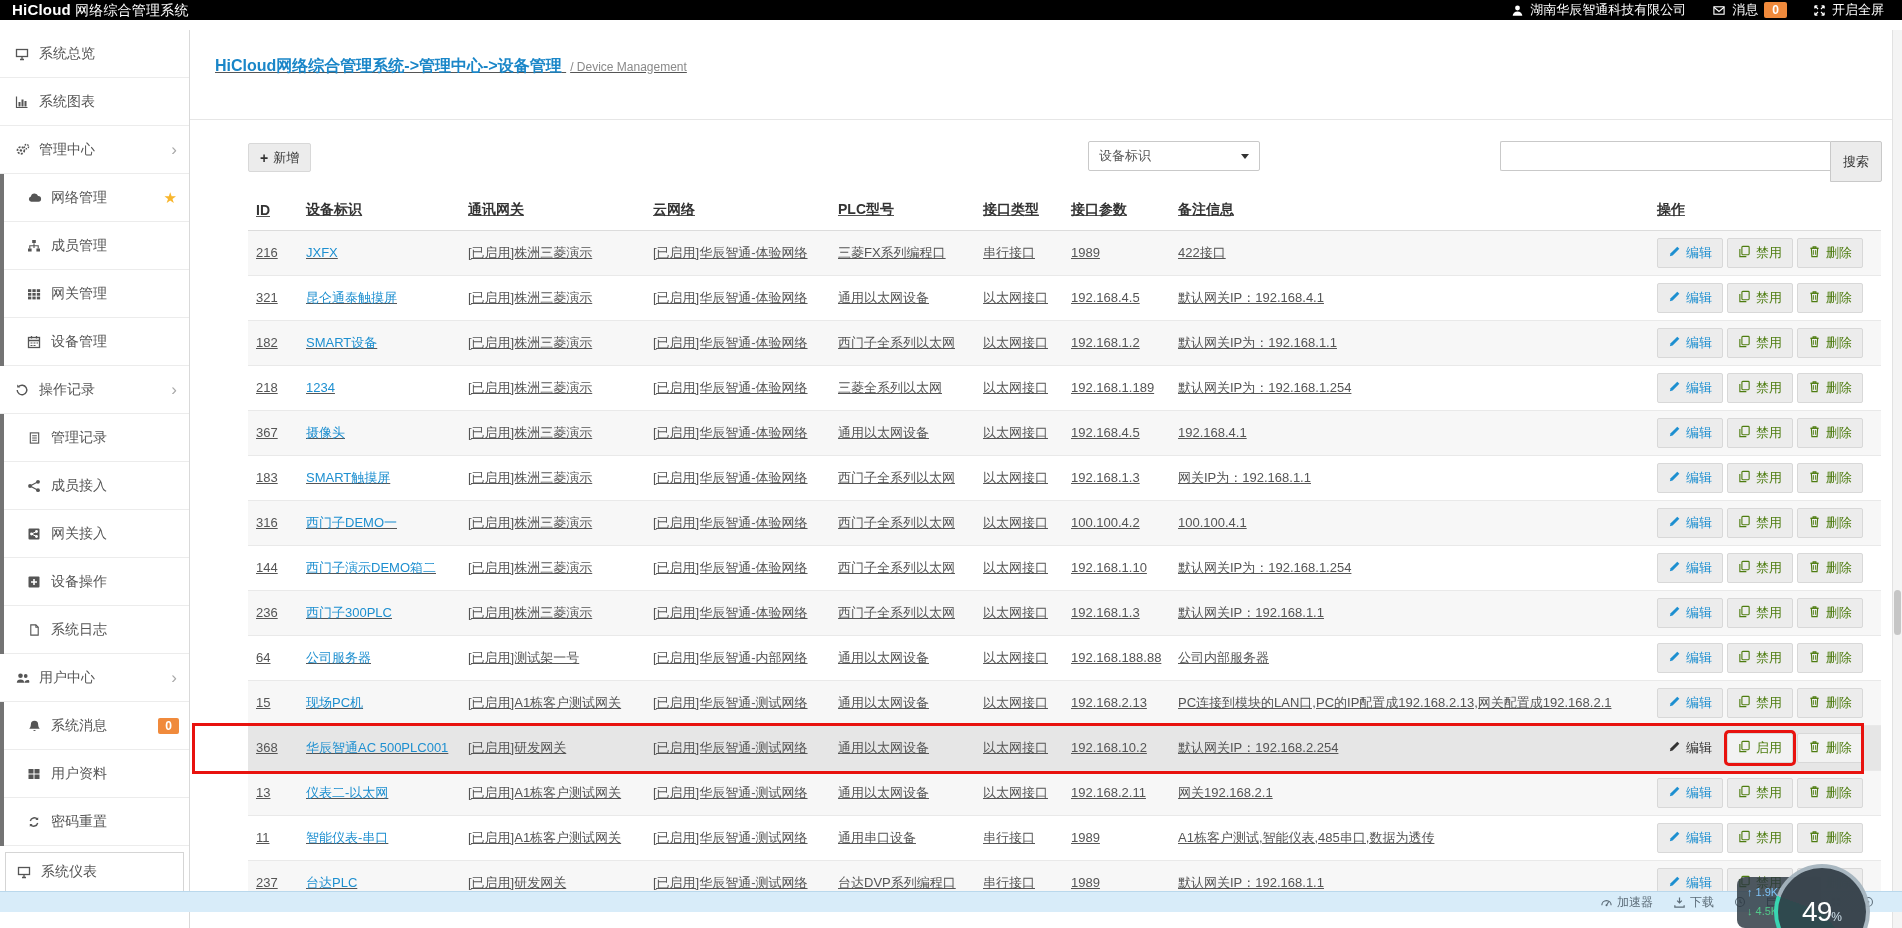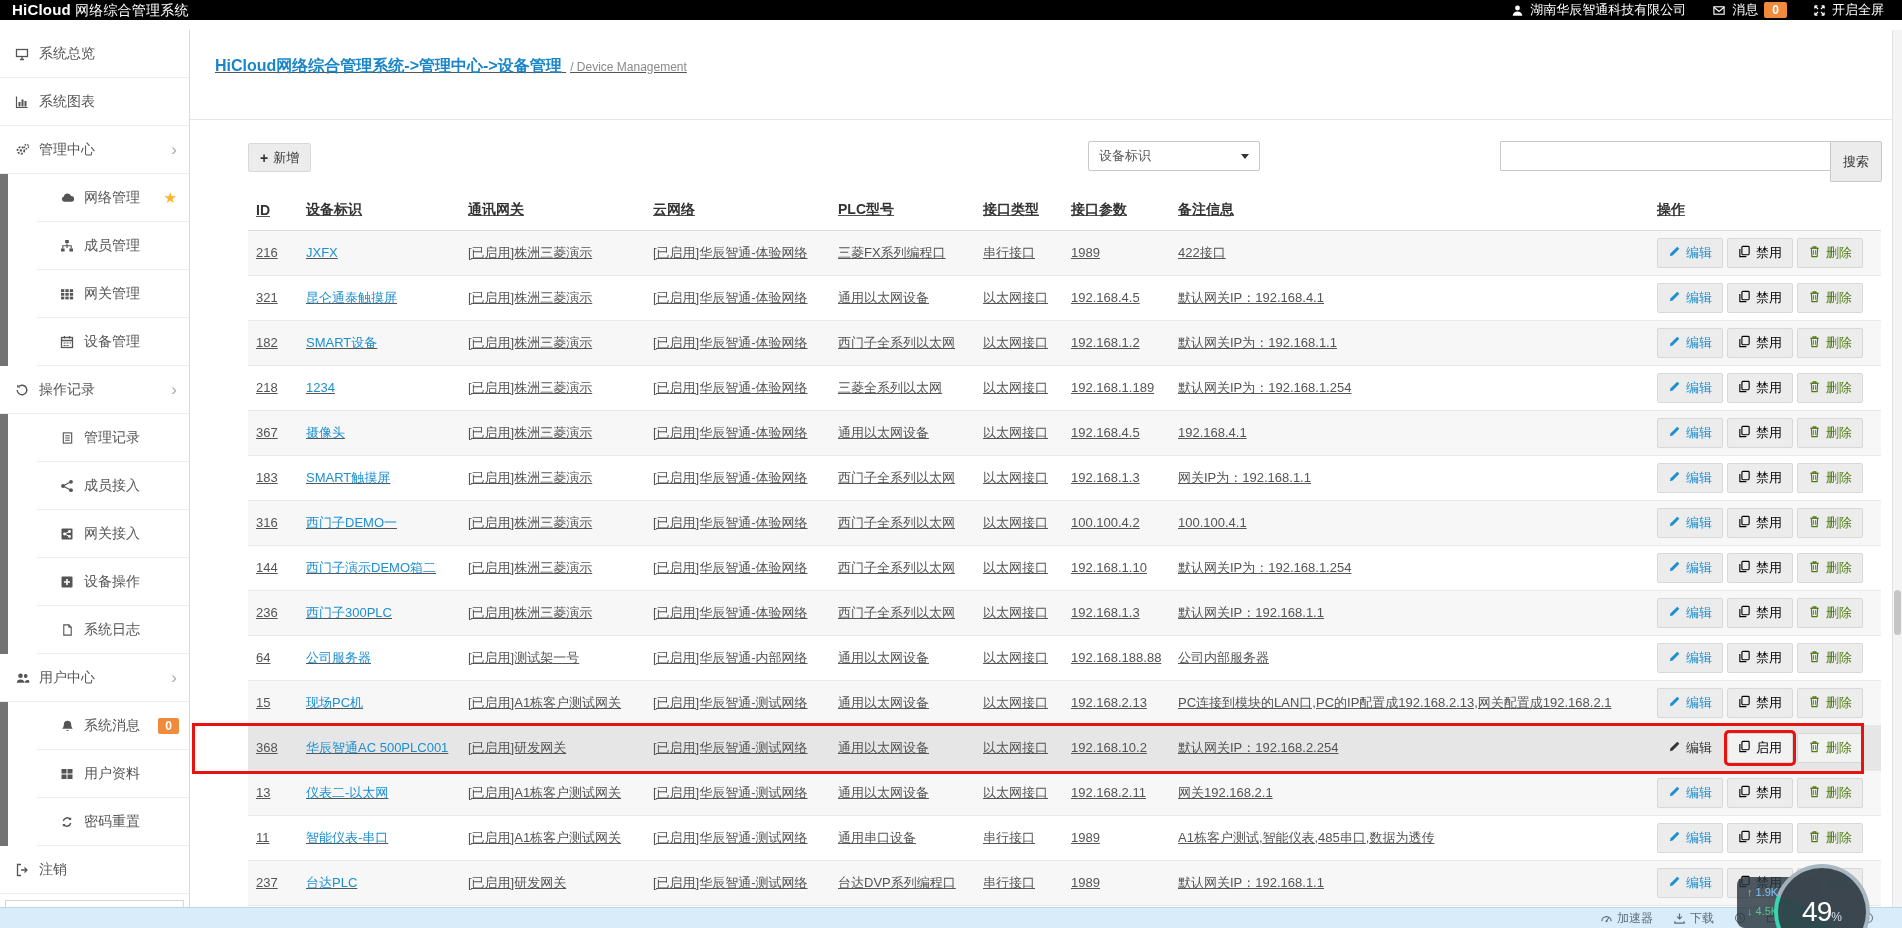--- a/index.html
+++ b/index.html
@@ -13,21 +13,21 @@
   .brand b { font-size:15px; }
   .top-right { display:flex; align-items:center; gap:26px; }
   .top-item { display:flex; align-items:center; gap:6px; font-size:13px; cursor:pointer; }
   .tic svg { display:block; }
   .badge { background:#f08a3c; color:#fff; font-size:12px; padding:1px 8px; border-radius:2px; font-weight:bold; }
 
   
   .sidebar { position:absolute; left:0; top:30px; width:190px; bottom:0; background:#fff; border-right:1px solid #d9d9d9; z-index:10; overflow:hidden; }
   .side-item { height:48px; display:flex; align-items:center; gap:9px; padding-left:14px; font-size:14px; color:#565656;
                border-bottom:1px solid #ececec; cursor:pointer; background:#fff; }
-  .subgroup { border-left:8px solid #737373;padding-left:29px; }
+  .subgroup { border-left:4px solid #737373; }
   .subgroup .side-item { padding-left:22px; }
   .side-item .ic { width:16px; display:flex; justify-content:center; color:#555; }
   .side-item .chev { margin-left:auto; margin-right:12px; color:#a9a9a9; font-size:17px; line-height:1; }
   .side-item .star { margin-left:auto; margin-right:12px; color:#f8b62d; font-size:15px; }
   .side-item .sbadge { margin-left:auto; margin-right:10px; background:#f08a3c; color:#fff; font-size:12px; padding:1px 7px; border-radius:2px; font-weight:bold; }
   .side-item.partial { margin:6px 5px 0; border:1px solid #d5d5d5; border-bottom:1px solid #d5d5d5; height:40px; padding-left:10px; }
 
   
   .content { position:absolute; left:190px; top:30px; right:0; bottom:0; background:#fff;text-decoration:underline; }
   .breadcrumb { height:90px; border-bottom:1px solid #e6e6e6; padding:26px 0 0 25px; }
@@ -49,34 +49,34 @@
   
   table.grid { border-collapse:collapse; table-layout:fixed; margin-left:58px; width:1633px; }
   table.grid th { text-align:left; font-size:14px; color:#333; height:40px; padding:0 8px; border-bottom:1px solid #dcdcdc; white-space:nowrap; }
   table.grid td { height:45px; font-size:13px; color:#555; padding:0 8px; border-bottom:1px solid #e9e9e9; white-space:nowrap; overflow:hidden; }
   tr.odd td { background:#f7f7f7; }
   tr.highlight td { background:#e6e6e6; }
   a.devlink { color:#1d8fd0; text-decoration:none; }
   .ops .btn { height:30px; padding:0 10px; margin-right:4px; }
   .ops .btn .blab { font-size:13px; }
   .btn-edit { color:#1d8fd0; }
-  .btn-mid { color:#000000; }
+  .btn-mid { color:#4d7c0f; }
   .btn-del { color:#4d7c0f; }
   tr.highlight .btn-edit { background:transparent; border-color:transparent; color:#333; }
   tr.highlight .btn-mid { background:#f2f2f2; }
   tr.highlight .btn-del { background:#f2f2f2; }
   .annotated { box-shadow:0 0 0 3px #e8120e; position:relative; z-index:6; }
   .row-annotation { position:absolute; left:2px; top:693px; width:1672px; height:51px; border:3px solid #e8120e; z-index:5; pointer-events:none; }
 
   
   .scrollbar { position:absolute; right:0; top:30px; width:10px; bottom:0; background:#f4f4f4; border-left:1px solid #e2e2e2; z-index:15; }
   .scrollbar .thumb { position:absolute; left:1px; right:1px; top:560px; height:45px; background:#c6c6c6; border-radius:4px; }
 
   
-  .bottombar { position:absolute; left:0; right:0; bottom:0; height:21px; background:#d8ecf9; border-top:1px solid #bad8ec;
+  .bottombar { position:absolute; left:0; right:0; bottom:16px; height:21px; background:#d8ecf9; border-top:1px solid #bad8ec;
                display:flex; align-items:center; justify-content:flex-end; gap:20px; padding-right:28px; z-index:20; color:#5b6b77; font-size:12px; }
   .bb-item { display:flex; align-items:center; gap:4px; cursor:pointer; }
   .bb-ic svg { display:block; }
 
   
   .speed-pill { position:absolute; left:1737px; top:877px; width:84px; height:51px; background:rgba(42,54,63,.82);
                 border-radius:8px 0 0 8px; z-index:29; padding:6px 4px 0 10px; font-size:11px; line-height:19px; }
   .speed-up { color:#7ec3f7; }
   .speed-down { color:#52c98a; }
   .gauge { position:absolute; left:1774px; top:864px; width:96px; height:96px; border-radius:50%; z-index:30;
@@ -306,29 +306,20 @@
             <svg width="14" height="14" viewBox="0 0 14 14">
               <path d="M3.3 6a4.1 4.1 0 0 1 7.2-1.6" fill="none" stroke="currentColor" stroke-width="1.4"></path>
               <path d="M11.2 2.2v2.7H8.4z" fill="currentColor"></path>
               <path d="M10.7 8a4.1 4.1 0 0 1-7.2 1.6" fill="none" stroke="currentColor" stroke-width="1.4"></path>
               <path d="M2.8 11.8V9.1h2.8z" fill="currentColor"></path>
             </svg>
           </span>
           <span>密码重置</span>
         </div>
       </div>
-      <div class="side-item">
-        <span class="ic">
-          <svg width="14" height="14" viewBox="0 0 14 14" fill="none" stroke="currentColor" stroke-width="1.3">
-            <path d="M6 1.5H2.5v11H6"></path>
-            <path d="M6 7h6M9.5 4.5L12 7l-2.5 2.5"></path>
-          </svg>
-        </span>
-        <span>注销</span>
-      </div>
       <div class="side-item partial">
         <span class="ic">
           <svg width="14" height="14" viewBox="0 0 14 14">
             <rect x="1.5" y="2.5" width="11" height="7" fill="none" stroke="currentColor" stroke-width="1.3"></rect>
             <path d="M5 12.5h4M7 9.5v3" stroke="currentColor" stroke-width="1.3" fill="none"></path>
           </svg>
         </span>
         <span>系统仪表</span>
       </div>
     </div>

